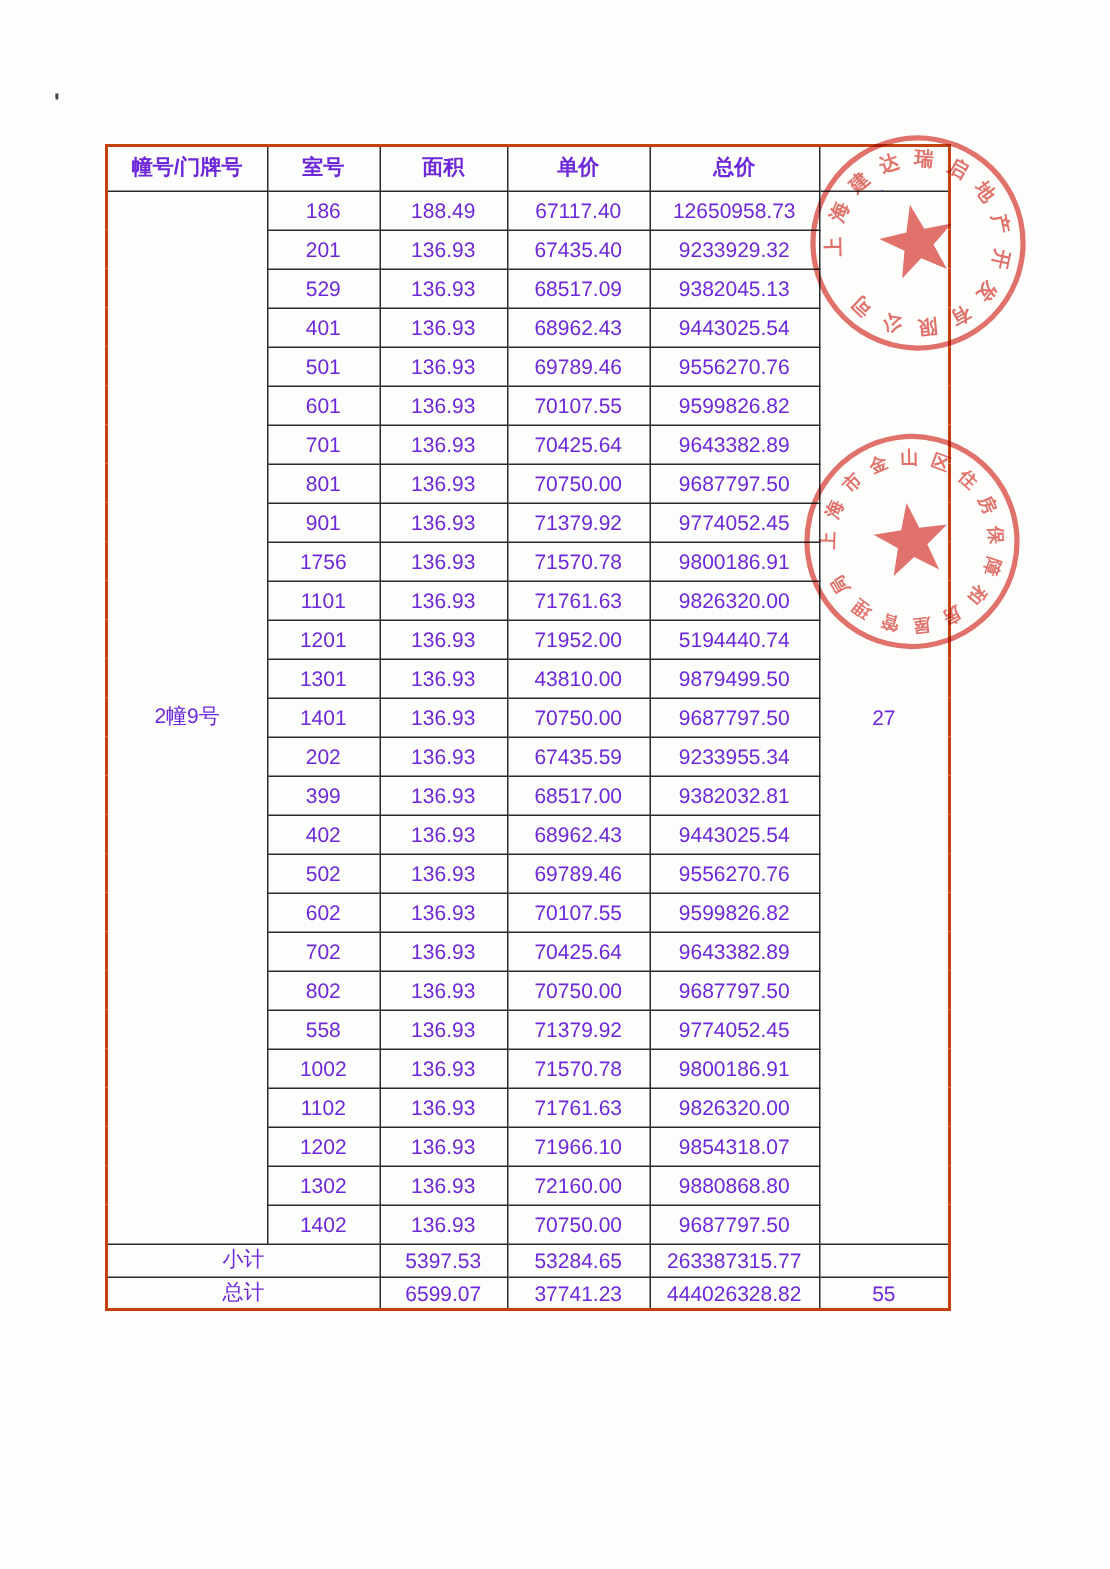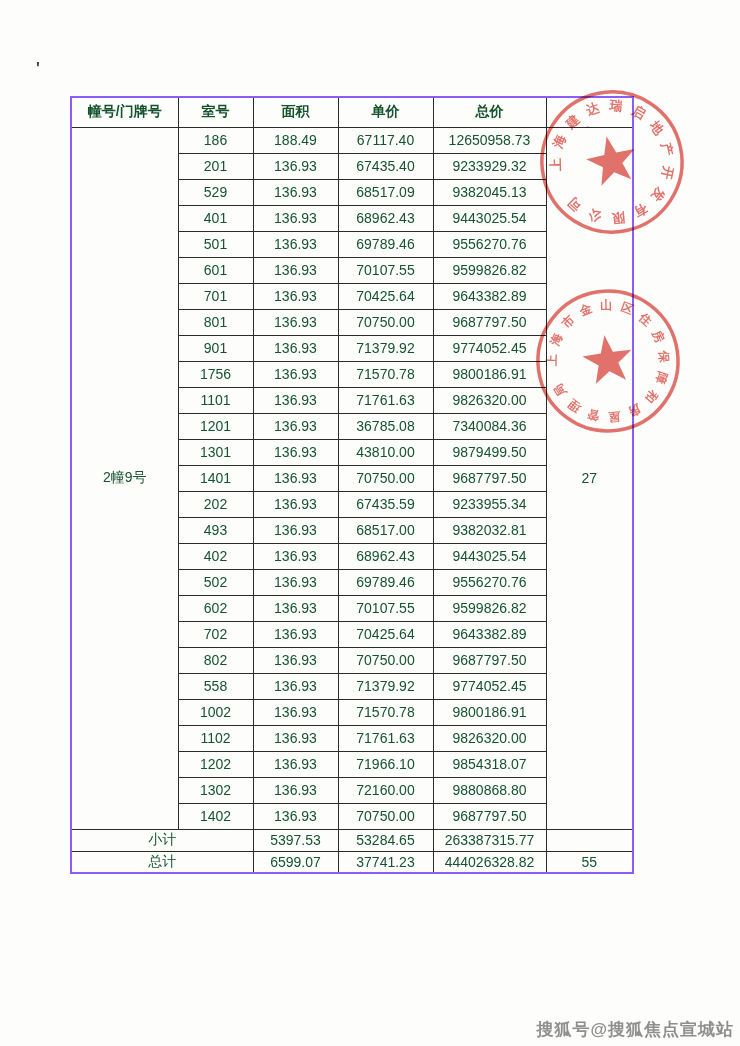--- a/index.html
+++ b/index.html
@@ -17,22 +17,22 @@
   }
   .stray-mark {
     position: absolute; left: 36px; top: 60px;
     color: #444; font-size: 16px; font-weight: bold;
   }
   .table-wrap { position: absolute; left: 70px; top: 96px; }
   .price-table {
     border-collapse: collapse;
     table-layout: fixed;
     width: 562px;
-    color: #14532d;
-    border: 2px solid #8b5cf6;
+    color: #6d28d9;
+    border: 2px solid #c2410c;
   }
   .price-table th, .price-table td {
     border: 1px solid #2b2b2b;
     text-align: center;
     vertical-align: middle;
     font-size: 14px;
     padding: 0 2px;
     height: 26px;
     white-space: nowrap;
     overflow: hidden;
@@ -159,43 +159,43 @@
           </tr>
           <tr>
             <td>1101</td>
             <td>136.93</td>
             <td>71761.63</td>
             <td>9826320.00</td>
           </tr>
           <tr>
             <td>1201</td>
             <td>136.93</td>
-            <td>36785.08</td>
-            <td>7340084.36</td>
+            <td>71952.00</td>
+            <td>5194440.74</td>
           </tr>
           <tr>
             <td>1301</td>
             <td>136.93</td>
             <td>43810.00</td>
             <td>9879499.50</td>
           </tr>
           <tr>
             <td>1401</td>
             <td>136.93</td>
             <td>70750.00</td>
             <td>9687797.50</td>
           </tr>
           <tr>
             <td>202</td>
             <td>136.93</td>
             <td>67435.59</td>
             <td>9233955.34</td>
           </tr>
           <tr>
-            <td>493</td>
+            <td>399</td>
             <td>136.93</td>
             <td>68517.00</td>
             <td>9382032.81</td>
           </tr>
           <tr>
             <td>402</td>
             <td>136.93</td>
             <td>68962.43</td>
             <td>9443025.54</td>
           </tr>
@@ -294,15 +294,14 @@
     <g transform="rotate(-8 80 80)">
       <circle cx="80" cy="80" r="70" fill="none" stroke="#dd5a52" stroke-width="3.5"></circle>
       <polygon fill="#dd5a52" points="80,54 86.1,71.6 104.7,72 89.9,83.2 95.3,101 80,90.4 64.7,101 70.1,83.2 55.3,72 73.9,71.6"></polygon>
       <path id="stamp-path-1" d="M 28 80 A 52 52 0 1 1 132 80 A 52 52 0 1 1 28 80" fill="none"></path>
       <text font-size="12" font-weight="600" fill="#dd5a52" letter-spacing="1">
         <textPath href="#stamp-path-1" startOffset="2" textLength="310" lengthAdjust="spacing">上海市金山区住房保障和房屋管理局</textPath>
       </text>
     </g>
   </svg>
 
-  <div class="watermark">搜狐号@搜狐焦点宣城站</div>
 
 </div>
 
 </body></html>

